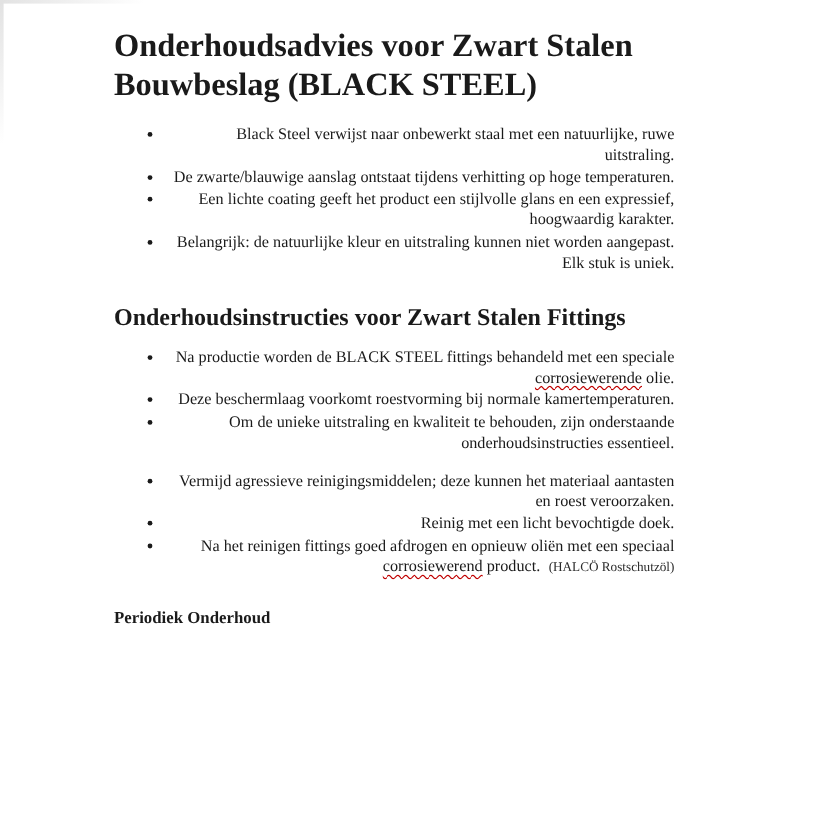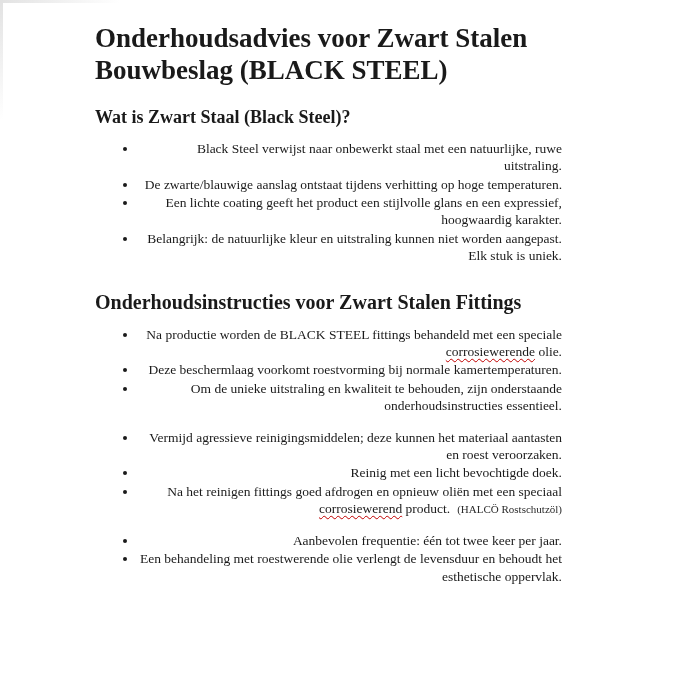--- a/index.html
+++ b/index.html
@@ -80,40 +80,36 @@
 </head>
 <body>
 
 <div class="edge-top"></div>
 <div class="edge-left"></div>
 
 <div class="doc">
 
   <h1 class="doc-title">Onderhoudsadvies voor Zwart Stalen Bouwbeslag (BLACK STEEL)</h1>
 
-  <h2 class="sec-heading-small">Wat is Zwart Staal (Black Steel)?</h2>
   <ul class="bullet-list">
     <li><span>Black Steel verwijst naar onbewerkt staal met een natuurlijke, ruwe uitstraling.</span></li>
     <li><span>De zwarte/blauwige aanslag ontstaat tijdens verhitting op hoge temperaturen.</span></li>
     <li><span>Een lichte coating geeft het product een stijlvolle glans en een expressief, hoogwaardig karakter.</span></li>
     <li><span>Belangrijk: de natuurlijke kleur en uitstraling kunnen niet worden aangepast. Elk stuk is uniek.</span></li>
   </ul>
 
   <h2 class="sec-heading-large">Onderhoudsinstructies voor Zwart Stalen Fittings</h2>
   <ul class="bullet-list">
     <li><span>Na productie worden de BLACK STEEL fittings behandeld met een speciale </span><span class="misspell">corrosiewerende</span><span> olie.</span></li>
     <li><span>Deze beschermlaag voorkomt roestvorming bij normale kamertemperaturen.</span></li>
     <li><span>Om de unieke uitstraling en kwaliteit te behouden, zijn onderstaande onderhoudsinstructies essentieel.</span></li>
   </ul>
 
   <ul class="bullet-list">
     <li><span class="b">Vermijd agressieve reinigingsmiddelen</span><span>; deze kunnen het materiaal aantasten en roest veroorzaken.</span></li>
     <li><span>Reinig met een licht bevochtigde doek.</span></li>
     <li><span>Na het reinigen fittings goed afdrogen en opnieuw oliën met een </span><span class="b">speciaal </span><span class="b misspell">corrosiewerend</span><span class="b"> product</span><span>.</span><span class="product-note">(HALCÖ Rostschutzöl)</span></li>
   </ul>
 
-  <ul class="bullet-list">
-    <li><span class="b">Aanbevolen frequentie:</span><span> één tot twee keer per jaar.</span></li>
-    <li><span>Een behandeling met roestwerende olie verlengt de levensduur en behoudt het esthetische oppervlak.</span></li>
-  </ul>
+  <h3 class="sub-heading">Periodiek Onderhoud</h3>
 
 
 </div>
 
 </body></html>

